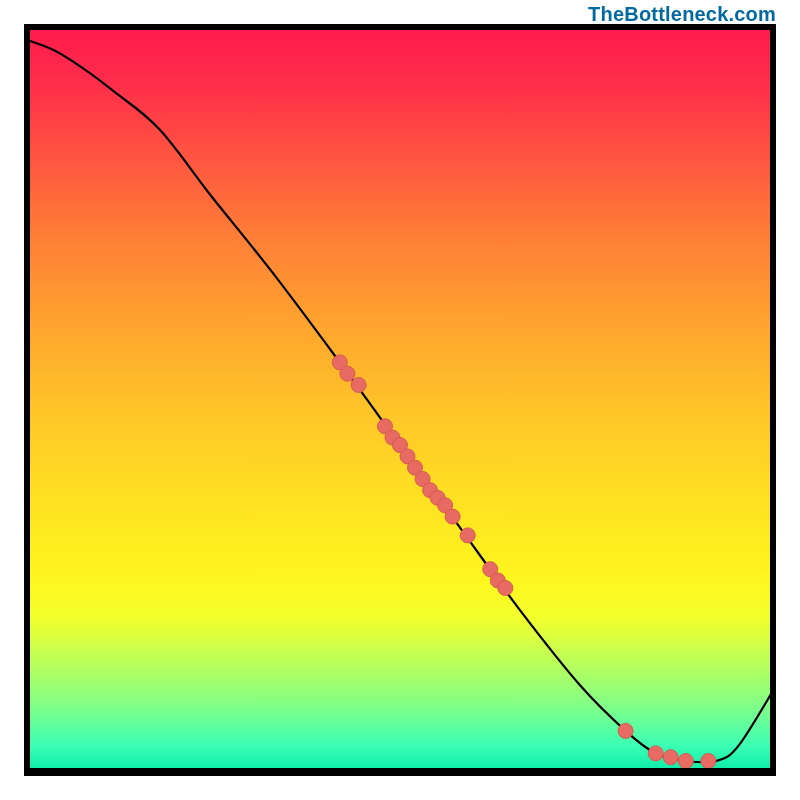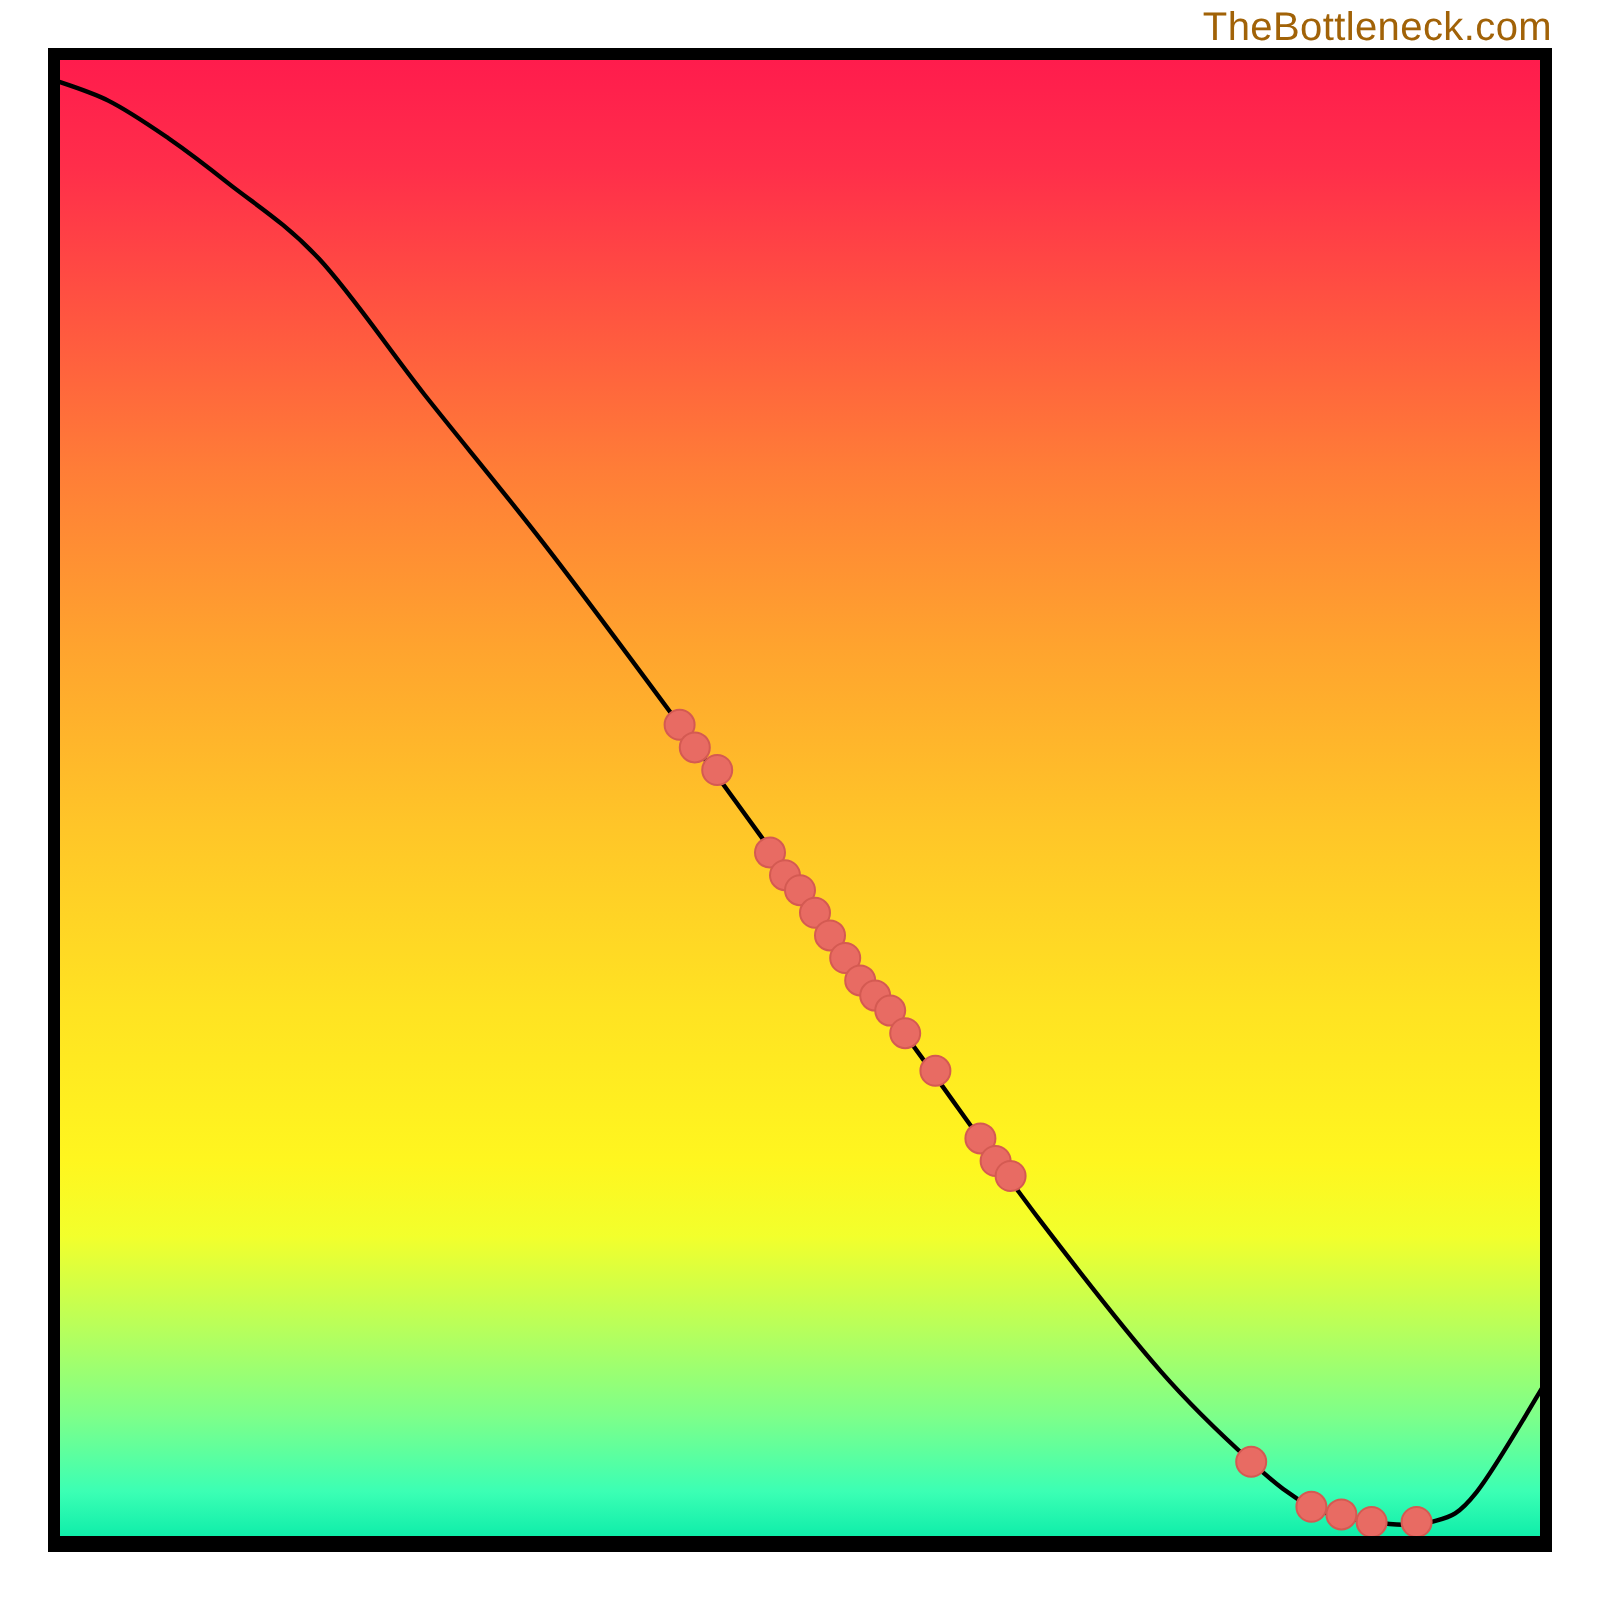--- a/index.html
+++ b/index.html
@@ -50,22 +50,22 @@
     border-right: 6px solid #000;
     border-bottom: 8px solid #000;
     box-sizing: border-box;
     pointer-events: none;
   }
   .watermark {
     position: absolute;
     top: 3px;
     right: 24px;
     font-size: 20px;
-    color: #a16207;
-    font-weight: 400;
+    color: #0369a1;
+    font-weight: 700;
     letter-spacing: 0.2px;
     text-align: right;
   }
   svg.plot {
     position: absolute;
     left: 24px;
     top: 24px;
     width: 752px;
     height: 752px;
   }

